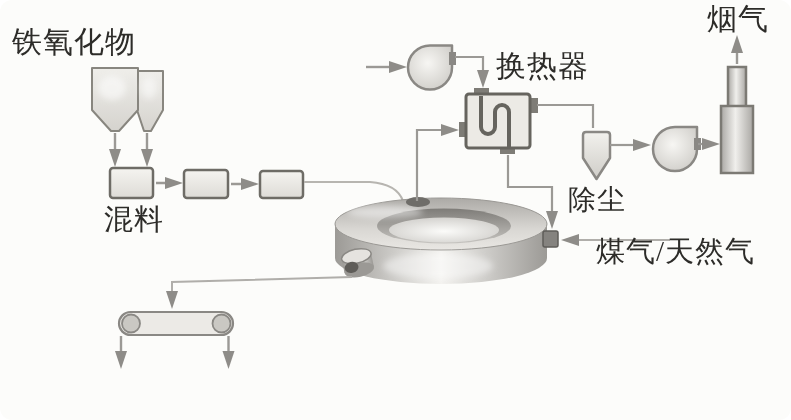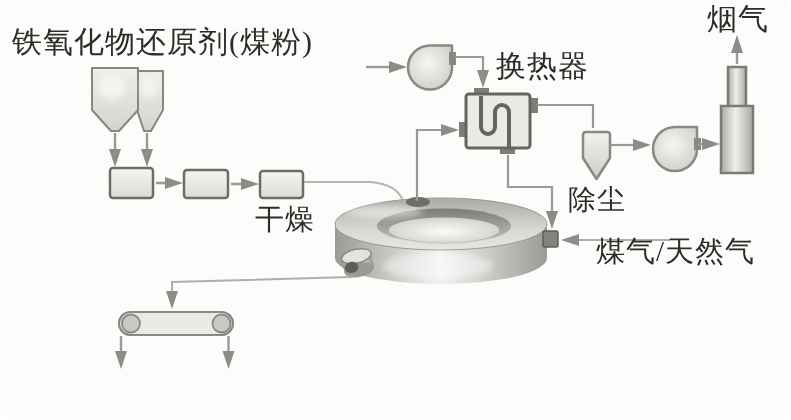--- a/index.html
+++ b/index.html
@@ -151,20 +151,19 @@
     <g>
       <rect x="119" y="312" width="114" height="23" rx="11.5" fill="#eceae6" stroke="#8a8884" stroke-width="2.2"></rect>
       <circle cx="131" cy="323.5" r="9" fill="#cac8c3" stroke="#8a8884" stroke-width="1.8"></circle>
       <circle cx="221.5" cy="323.5" r="9" fill="#cac8c3" stroke="#8a8884" stroke-width="1.8"></circle>
     </g>
     <line x1="121" y1="336" x2="121" y2="352" stroke="#9b9995" stroke-width="2.4" marker-end="url(#ah)"></line>
     <line x1="228.5" y1="336" x2="228.5" y2="352" stroke="#9b9995" stroke-width="2.4" marker-end="url(#ah)"></line>
   </svg>
 
   <div class="lbl big" style="left:12px;top:26px">铁氧化物</div>
-  <div class="lbl big" style="left:136px;top:26px">还原剂(煤粉)</div>
   <div class="lbl big" style="left:496px;top:50px">换热器</div>
   <div class="lbl big" style="left:707px;top:3px">烟气</div>
-  <div class="lbl" style="left:255px;top:204px">干燥</div>
+  <div class="lbl" style="left:104px;top:204px">混料</div>
   <div class="lbl small" style="left:568px;top:185px">除尘</div>
   <div class="lbl" style="left:596px;top:236px">煤气/天然气</div>
 
 </div>
 
 </body></html>

